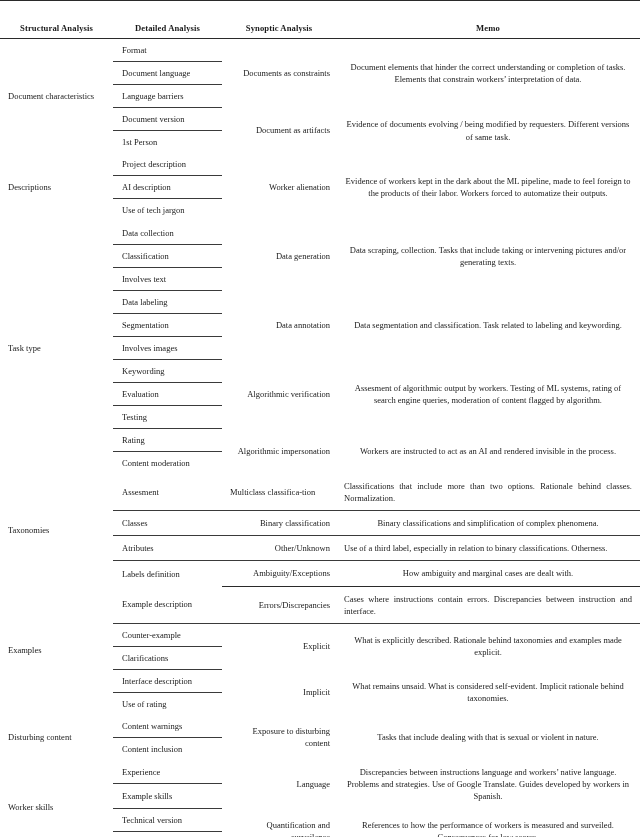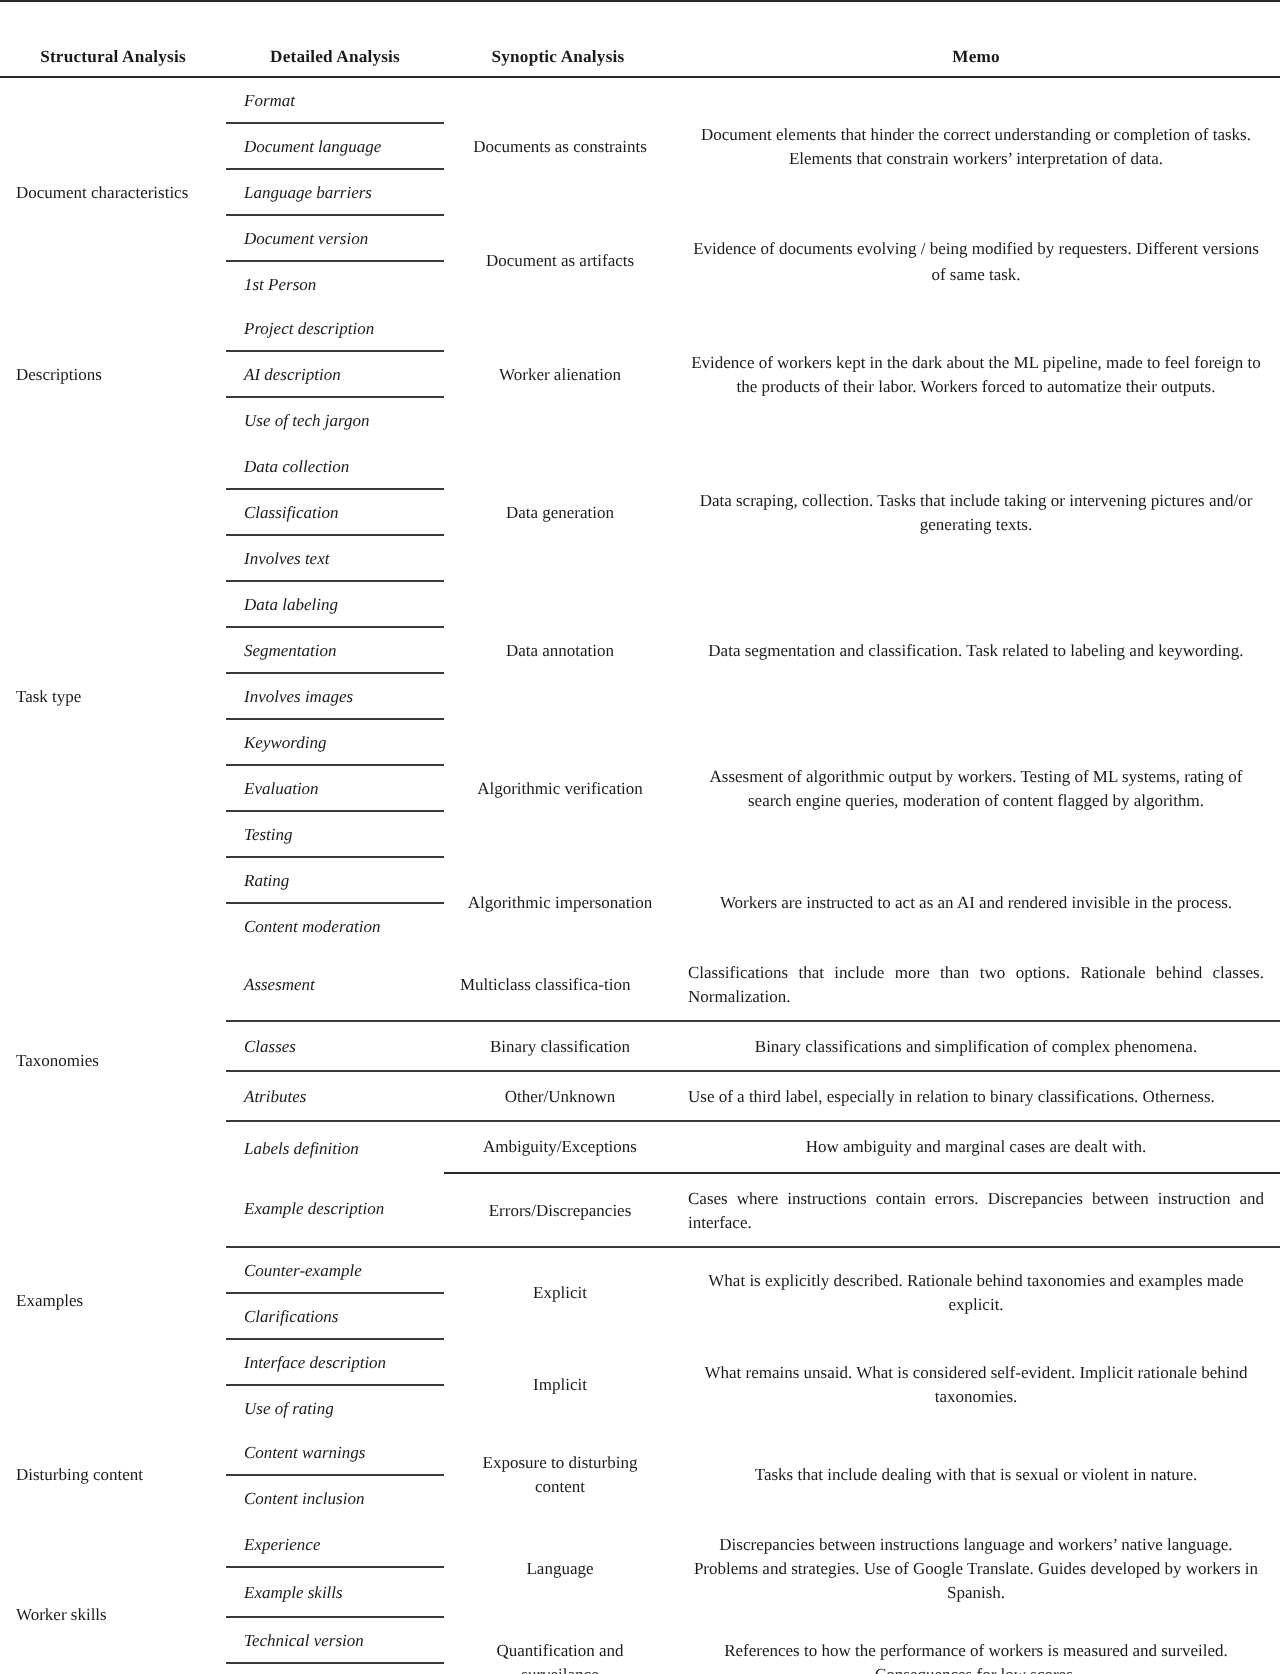--- a/index.html
+++ b/index.html
@@ -58,28 +58,27 @@
   td.structural .sec-label {
     display: block;
     line-height: 1.45;
   }
 
   
   td.detailed {
     padding: 5px 6px 5px 9px;
     text-align: left;
     border-bottom: 0.9px solid #3a3a3a;
-    font-style: italic;
   }
   td.detailed.last-of-group { border-bottom: none; }
 
   
   td.synoptic {
     padding: 5px 6px 5px 8px;
-    text-align: center;
+    text-align: right;
     vertical-align: middle;
   }
   td.synoptic.justified {
     text-align: justify;
     text-align-last: left;
     hyphens: manual;
   }
 
   
   td.memo {

